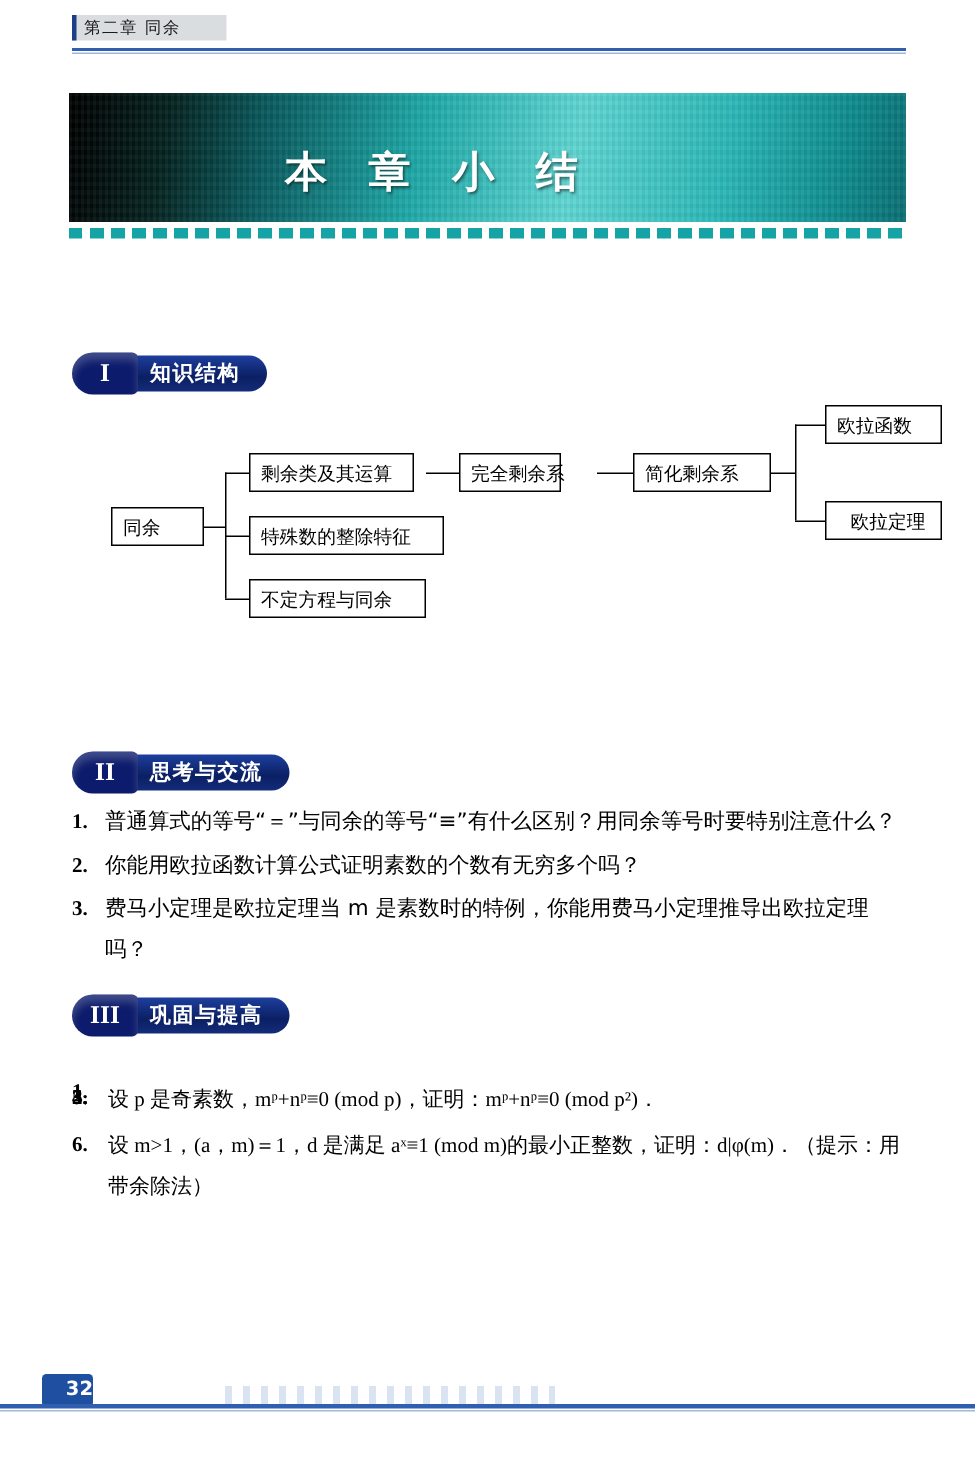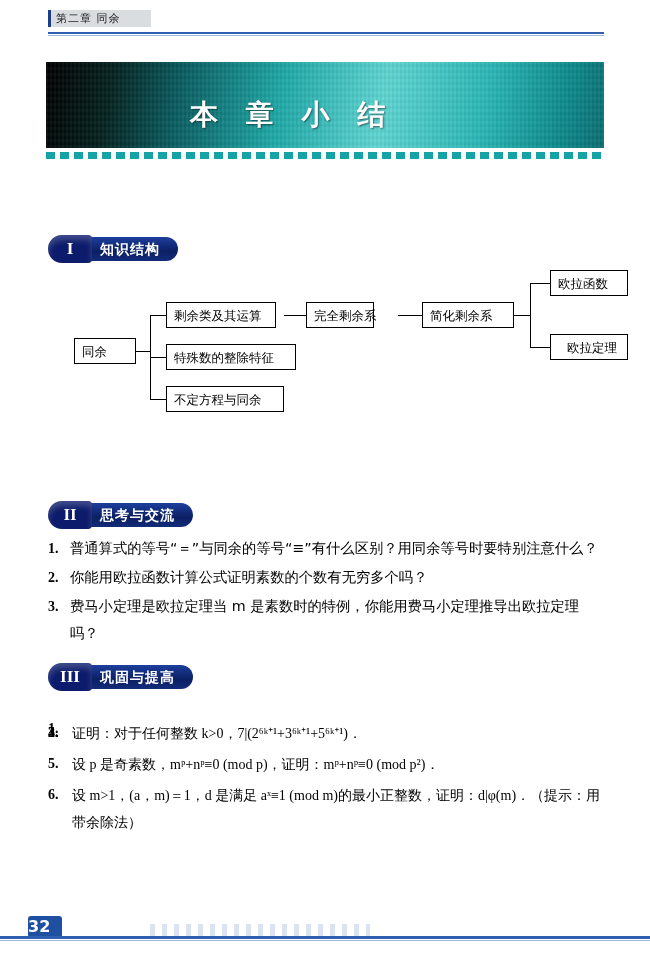--- a/index.html
+++ b/index.html
@@ -205,23 +205,23 @@
     width: 650px; height: 1px;
     background: #9fb7da;
   }
   .pagenum-box {
     position: absolute;
     left: 28px; top: 916px;
     width: 34px; height: 22px;
     background: #1e4fa0;
     border-radius: 3px;
     color: #fff;
-    font-size: 16px;
-    font-family: "DejaVu Sans", sans-serif;
-    text-align: left;
+    font-size: 13px;
+    font-family: "DejaVu Sans", sans-serif;
+    text-align: right;
     line-height: 22px;
     font-weight: bold;
   }
   .foot-deco {
     position: absolute;
     left: 150px; top: 924px;
     width: 220px; height: 14px;
     background: repeating-linear-gradient(90deg, rgba(140,170,210,.32) 0 5px, rgba(255,255,255,0) 5px 12px);
   }
 </style>
@@ -304,21 +304,20 @@
       <span class="exnum">1.</span>
     </div>
     <div class="exrow">
       <span class="exnum">2.</span>
     </div>
     <div class="exrow">
       <span class="exnum">3.</span>
     </div>
     <div class="exrow">
       <span class="exnum">4.</span>
-      <span class="mathy">证明：对于任何整数 k&gt;0，7|(2⁶ᵏ⁺¹+3⁶ᵏ⁺¹+5⁶ᵏ⁺¹)．</span>
     </div>
     <div class="exrow">
       <span class="exnum">5.</span>
       <span class="mathy">设 p 是奇素数，mᵖ+nᵖ≡0 (mod p)，证明：mᵖ+nᵖ≡0 (mod p²)．</span>
     </div>
     <div class="exrow">
       <span class="exnum">6.</span>
       <span class="mathy">设 m&gt;1，(a，m)＝1，d 是满足 aˣ≡1 (mod m)的最小正整数，证明：d|φ(m)．（提示：用带余除法）</span>
     </div>
   </div>

